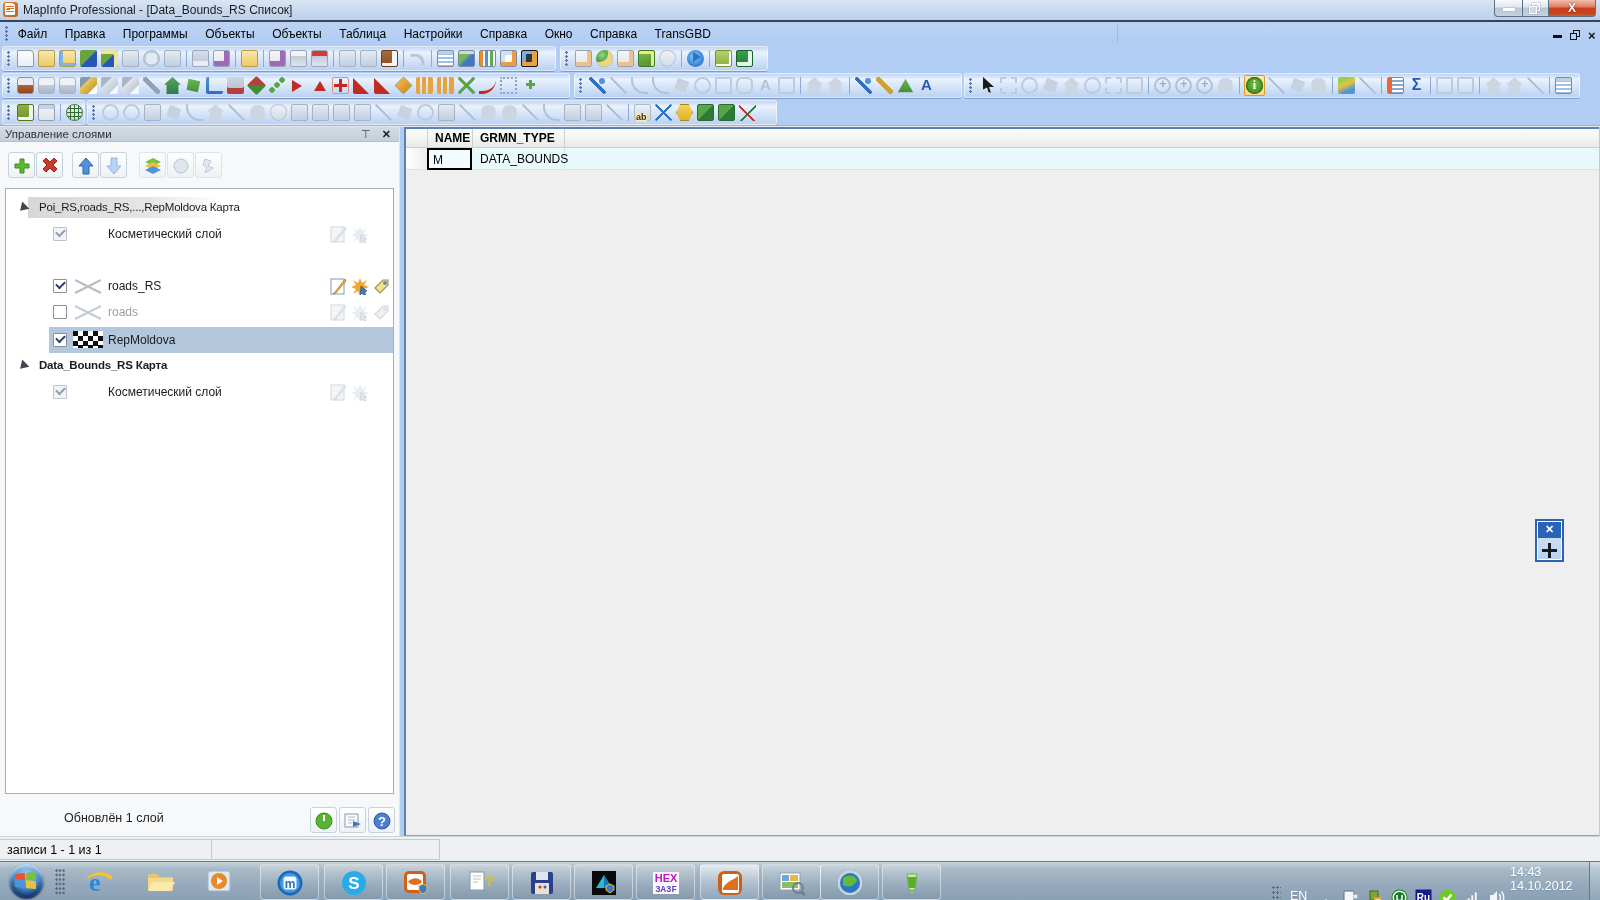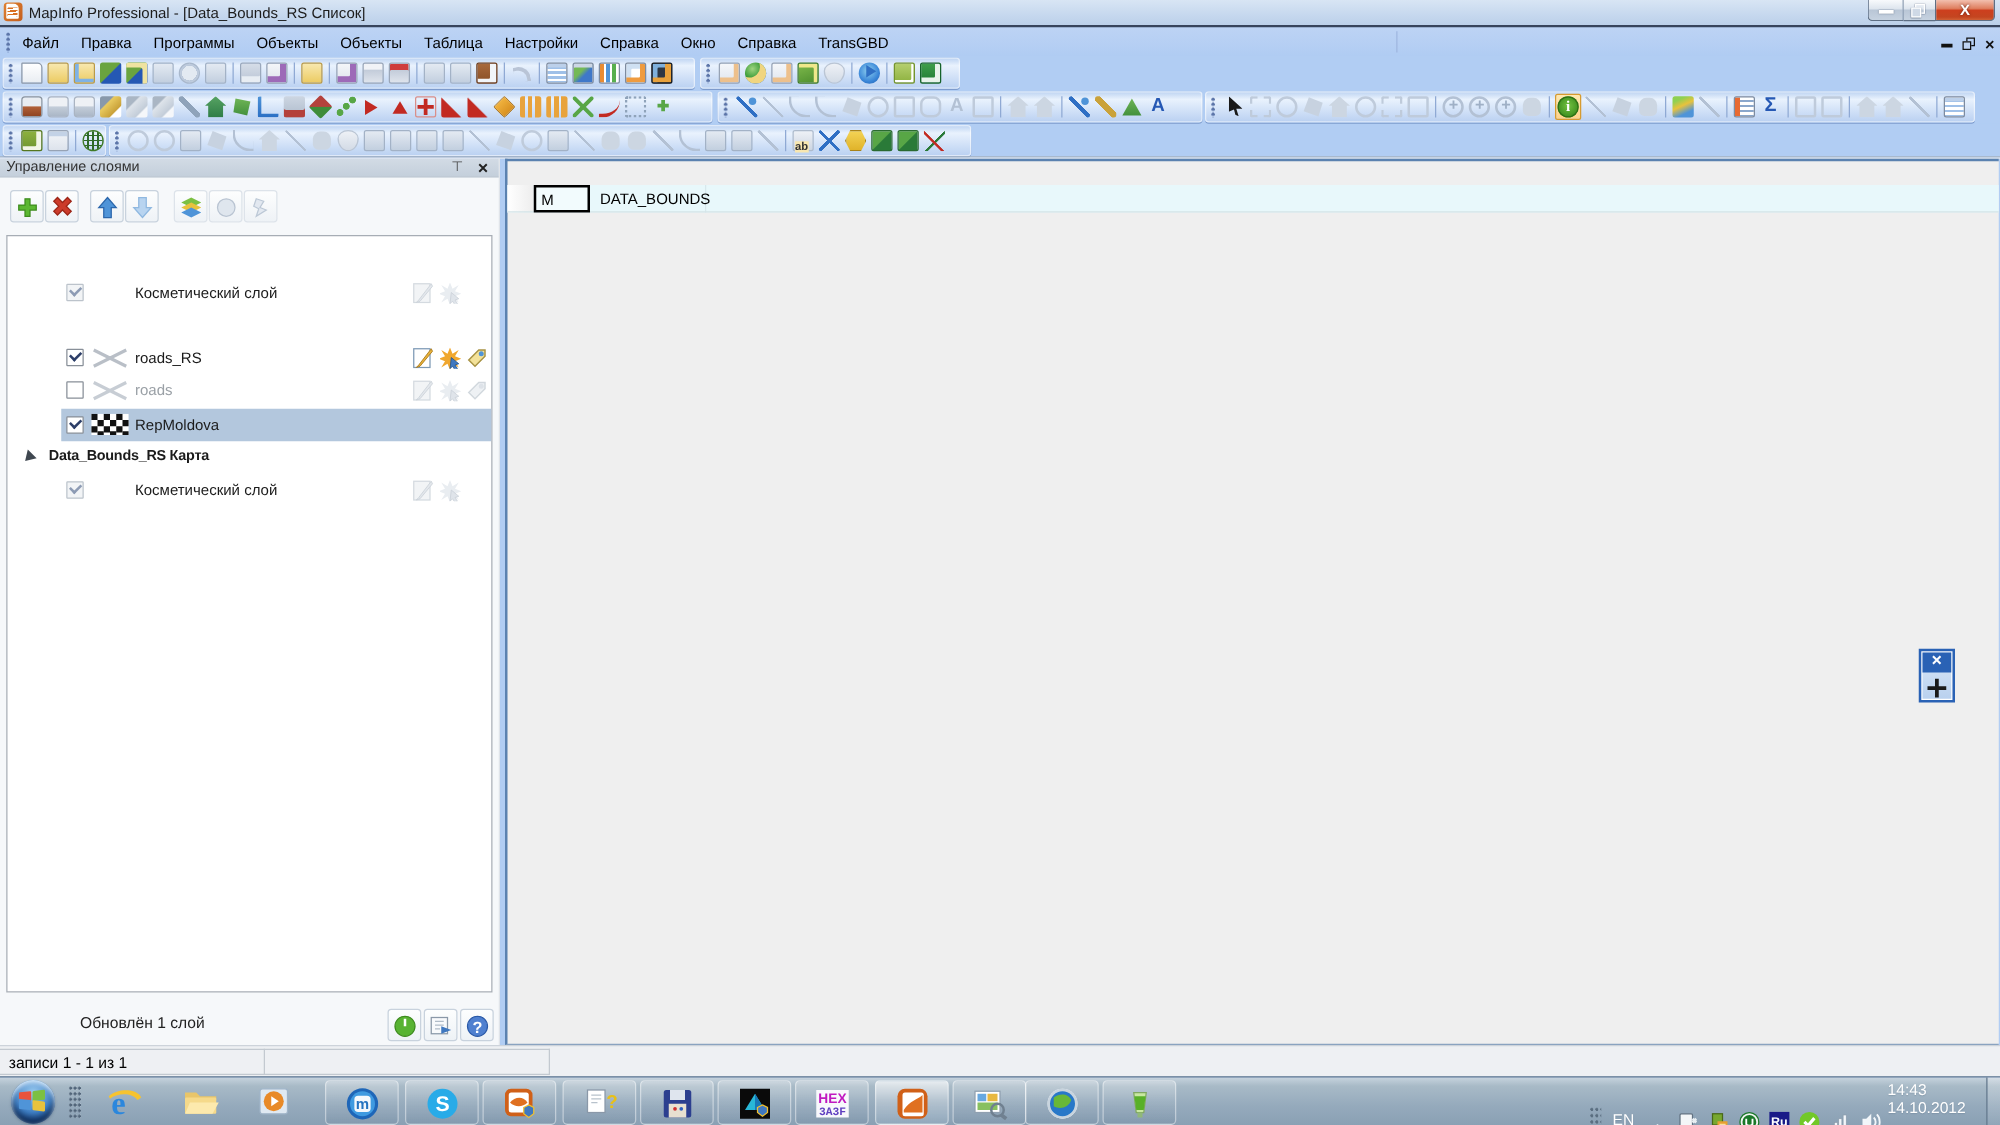--- a/index.html
+++ b/index.html
@@ -443,20 +443,25 @@
         <circle cx="10" cy="10" r="7" fill="#dfe6ee" stroke="#b9c4d2"></circle>
       </svg>
     </div>
   <div class="pbtn" style="left:195px;top:25px;border-color:#dde3ea">
       <svg width="20" height="20">
         <path d="M6 3l6 2-3 5 5 2-8 5 2-6-4-2z" fill="#e2e8f0" stroke="#bcc8d6"></path>
       </svg>
     </div>
 
   <div id="ltree">
+    <div class="trow" style="top:8px">
+        <div class="gr-hdr abs"></div>
+        <div class="tri"></div>
+        <div class="txt" style="left:32px;color:#1b1b1b;font-size:11.5px;letter-spacing:-.2px">Poi_RS,roads_RS,...,RepMoldova Карта</div>
+      </div>
     <div class="trow" style="top:34px">
         <div class="cb dis on"></div>
         <div class="txt">Косметический слой</div>
         <div class="ric r1 gi"><svg width="17" height="17">
             <rect x="1" y="1" width="13" height="15" fill="#f2f4f6" stroke="#d4dae0"></rect>
             <path d="M15 1L5 14l-2 2 3-1L16 3z" fill="#e3e7ec" stroke="#ccd2d9" stroke-width=".7"></path>
           </svg></div>
         <div class="ric r2 gi2"><svg width="17" height="17">
             <path d="M8 0l2 5 5-3-3 5 5 2-5 2 3 5-5-3-2 5-2-5-5 3 3-5-5-2 5-2-3-5 5 3z" fill="#e9edf1"></path>
             <path d="M9 8l6 5-3 1 2 3-2 1-2-3-2 2z" fill="#dfe4ea" stroke="#c8cfd7" stroke-width=".6"></path>
@@ -555,20 +560,27 @@
     </div>
   <div class="pbtn" style="left:368px;top:680px">
       <svg width="20" height="20">
         <circle cx="10" cy="10" r="8" fill="#4f80d0" stroke="#2b5aa8"></circle>
         <text x="10" y="15" text-anchor="middle" font-size="13" font-weight="bold" fill="#fff">?</text>
       </svg>
     </div>
 </div>
 
 <div class="abs" id="tablearea">
+  <div id="thead">
+      <div class="c1">NAME</div>
+      <div class="c2">GRMN_TYPE</div>
+      <div class="v1"></div>
+      <div class="v2"></div>
+      <div class="v3"></div>
+    </div>
   <div id="trow">
       <div class="rowhdr"></div>
       <div class="v3"></div>
       <div class="bot"></div>
       <div class="mcell">M</div>
       <div class="c2">DATA_BOUNDS</div>
     </div>
 </div>
 <div class="abs" id="fwidget">
     <div class="bar">✕</div>

